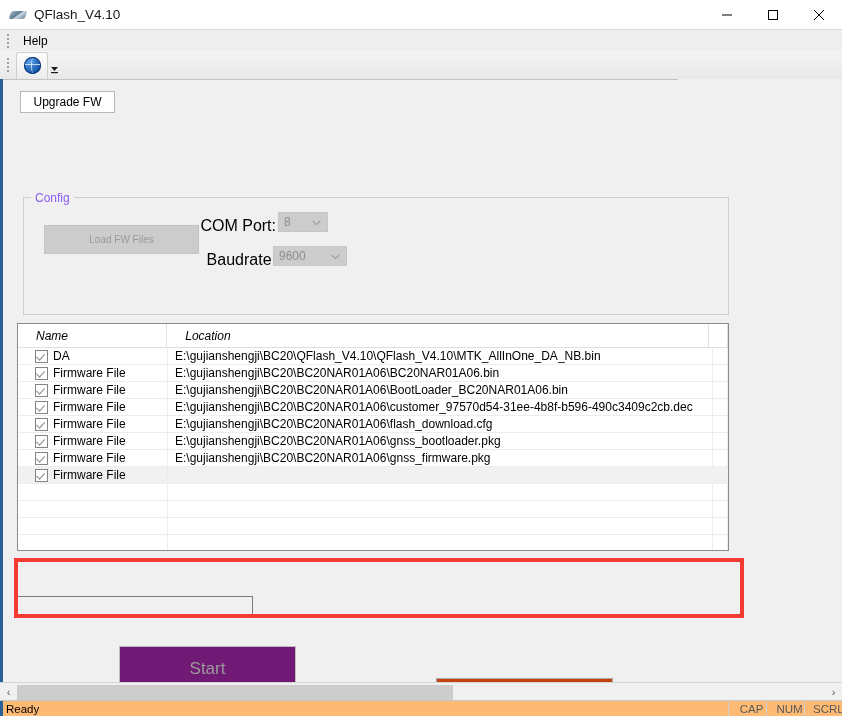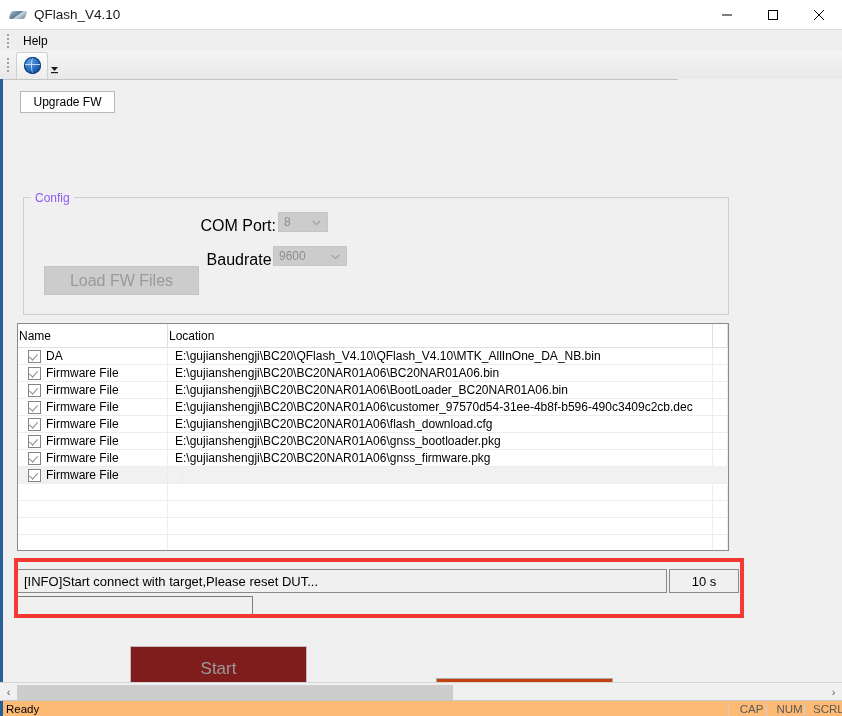--- a/index.html
+++ b/index.html
@@ -186,23 +186,22 @@
   }
 
   .btn-load {
     position: absolute;
     left: 41px; top: 145px;
     width: 155px; height: 29px;
     background: #cccccc;
     border: 1px solid #c4c4c4;
     box-sizing: border-box;
     display: flex; align-items: center; justify-content: center;
-    font-size: 16px;
+    font-size: 10px;
     color: #9a9a9a;
-    margin-top: 41px;
   }
 
   .field-label {
     position: absolute;
     font-size: 16px;
     color: #000;
     text-align: right;
   }
   .lbl-com { left: 183px; top: 137px; width: 90px; }
   .lbl-baud { left: 183px; top: 171px; width: 90px; }
@@ -238,24 +237,25 @@
   }
   .lv-header {
     display: flex;
     height: 23px;
     background: #ffffff;
     border-bottom: 1px solid #e0e0e0;
     font-size: 12px;
   }
   .lv-header .cell {
     display: flex; align-items: center;
-    padding-left: 1px;
+    padding-left: 18px;
     box-sizing: border-box;
     color: #000;
     border-right: 1px solid #dfdfdf;
+    font-style: italic;
   }
   .col-name { width: 150px; }
   .col-loc  { width: 545px; }
   .col-extra{ width: 15px; }
 
   .lv-row {
     display: flex;
     height: 17px;
     font-size: 12px;
     border-bottom: 1px solid #ededed;
@@ -264,21 +264,21 @@
   .lv-row.alt { background: #f1f1f1; }
   .lv-row .cell {
     display: flex; align-items: center;
     box-sizing: border-box;
     padding-left: 7px;
     border-right: 1px solid #ededed;
     overflow: hidden;
     white-space: nowrap;
     color: #000;
   }
-  .lv-row .cell.name { padding-left: 10px; }
+  .lv-row .cell.name { padding-left: 17px; }
   .chk {
     width: 11px; height: 11px;
     border: 1px solid #848484;
     background: #fff;
     margin-right: 5px;
     position: relative;
     flex: 0 0 auto;
   }
   .chk:after {
     content: "";
@@ -346,22 +346,22 @@
 
   
   .btn-action {
     position: absolute;
     width: 177px; height: 46px;
     box-sizing: border-box;
     display: flex; align-items: center; justify-content: center;
     font-size: 17px;
   }
   .btn-start {
-    left: 127px; top: 566px;
-    background: #7f1d1d;
+    left: 116px; top: 566px;
+    background: #701a75;
     border: 1px solid #bdbdbd;
     color: #9a9a9a;
   }
   .btn-stop {
     left: 433px; top: 598px;
     background: #c2410c;
     border: 1px solid #a9a9a9;
     color: #000000;
   }
 
@@ -615,24 +615,20 @@
             <div class="cell col-extra"></div>
           </div>
           <div class="lv-empty">
             <div class="cell col-name"></div>
             <div class="cell col-loc"></div>
             <div class="cell col-extra"></div>
           </div>
         </div>
     </div>
 
-    <div class="statusline">
-      <div class="status-text">[INFO]Start connect with target,Please reset DUT...</div>
-      <div class="status-timer">10 s</div>
-    </div>
     <div class="progressbar"></div>
     <div class="redbox"></div>
 
     <div class="btn-action btn-start">
       <span>Start</span>
     </div>
     <div class="btn-action btn-stop">
       <span>Stop</span>
     </div>
 

